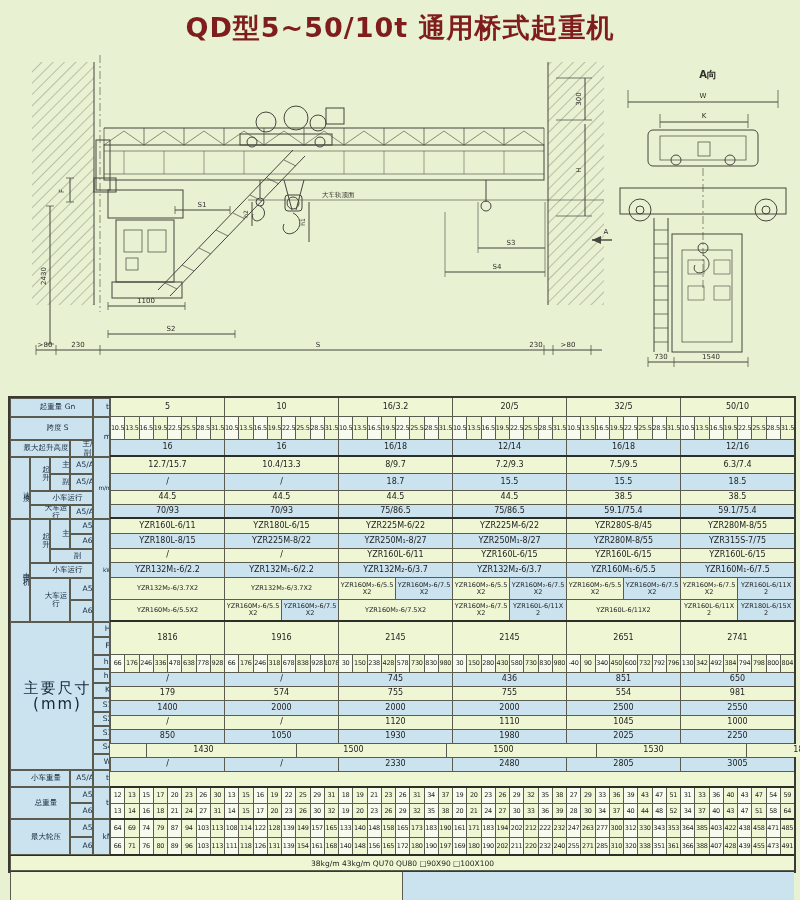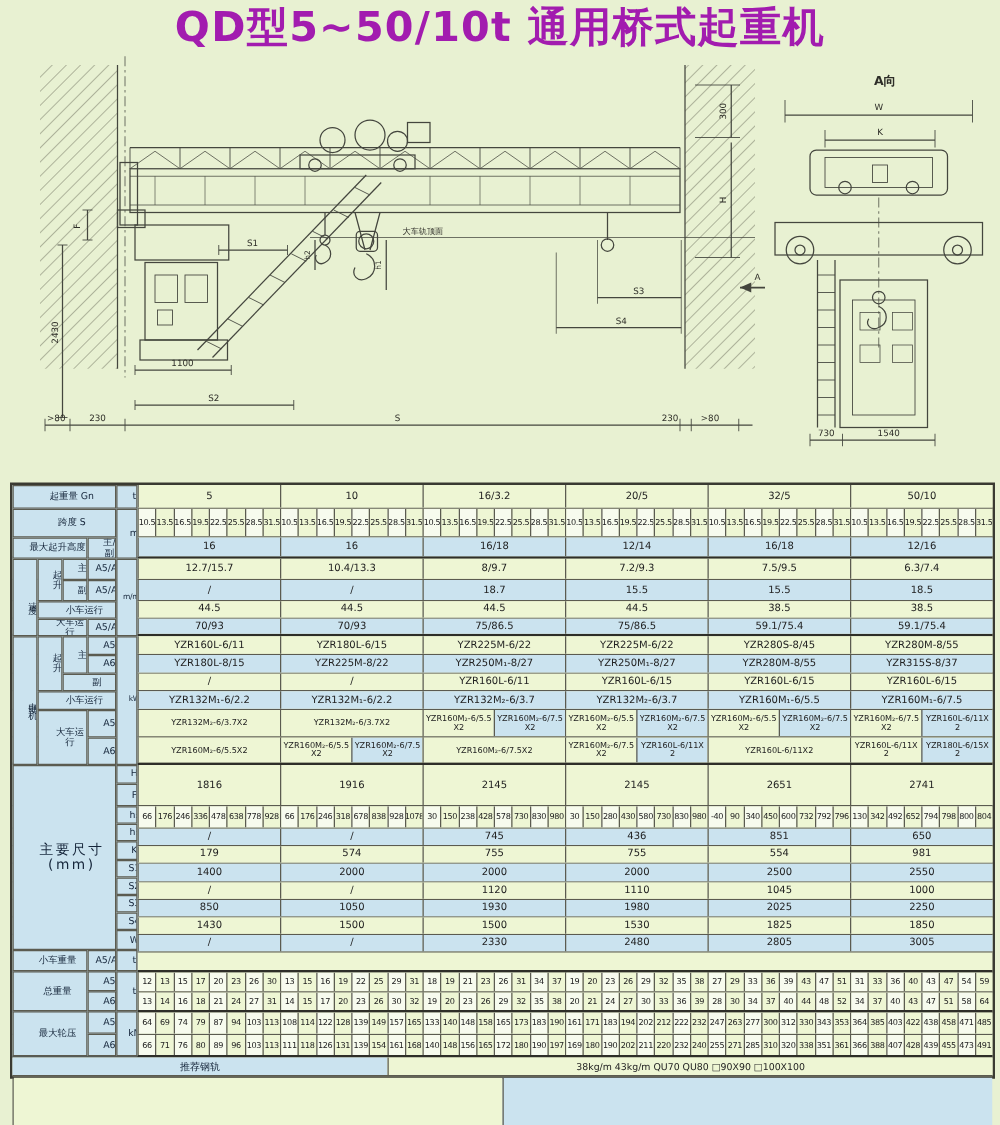--- a/index.html
+++ b/index.html
@@ -1,18 +1,18 @@
 <!DOCTYPE html>
 <html><head>
 <meta charset="utf-8">
 <style>
   html,body{margin:0;padding:0;width:800px;height:900px;overflow:hidden;
     background:#e8f1d2;font-family:"DejaVu Sans",sans-serif;}
-  .title{height:36px;text-align:center;font-size:33px;font-weight:bold;
-    color:#a21caf;letter-spacing:1px;}
+  .title{padding-top:10px;height:36px;text-align:center;font-size:27px;font-weight:bold;
+    color:#7f1d1d;letter-spacing:1px;}
   .draw-wrap{margin:4px 0 0 8px;width:784px;height:338px;}
   svg text{fill:#2e2e28;stroke:none;font-family:"DejaVu Sans",sans-serif;}
   .dim{font-size:7px;}
   .dim-s{font-size:6px;}
   .cjk{font-size:6.5px;}
   .viewlab{font-size:10px;font-weight:bold;}
 
   
   #spec-table{position:relative;margin:8px 0 0 8px;width:784px;border:2px solid #3a3a32;
     background:#eef6d4;}
@@ -30,21 +30,21 @@
     font-size:6.5px;line-height:1.05;text-align:center;padding:0 1px;overflow:hidden;
     word-break:break-all;height:100%;box-sizing:border-box;}
   .scell + .scell,.tiny + .tiny{border-left:1px solid #5b5b50;}
   .tiny{flex:1;min-width:0;display:flex;align-items:center;justify-content:center;
     font-size:6.5px;letter-spacing:-0.3px;overflow:hidden;height:100%;box-sizing:border-box;}
   .lbox{position:absolute;box-sizing:border-box;border:1px solid #5b5b50;background:#cbe3ef;
     display:flex;align-items:center;justify-content:center;font-size:7.5px;color:#15253a;
     text-align:center;line-height:1.1;overflow:hidden;padding-left:12px;}
   .lbox.vert{writing-mode:vertical-rl;letter-spacing:3px;}
   .lbox.u{font-size:6px;letter-spacing:-0.2px;}
-  .lbox.big{font-size:11px;white-space:pre-line;letter-spacing:2px;}
+  .lbox.big{font-size:15px;white-space:pre-line;letter-spacing:2px;}
   .mlabel{flex:0 0 300px;box-sizing:border-box;display:flex;align-items:center;
     justify-content:center;font-size:8px;background:#cbe3ef;color:#15253a;}
   .mval{flex:1;box-sizing:border-box;border-left:1px solid #5b5b50;display:flex;
     align-items:center;justify-content:center;font-size:7.5px;color:#222;}
 </style>
 </head>
 <body>
 
 <div class="title">QD型5~50/10t 通用桥式起重机</div>
 
@@ -332,21 +332,21 @@
       <div class="dcol g">YZR280S-8/45</div>
       <div class="dcol g">YZR280M-8/55</div>
     </div>
     <div class="trow" style="height: 15px;">
       <div class="lspace"></div>
       <div class="dcol b">YZR180L-8/15</div>
       <div class="dcol b">YZR225M-8/22</div>
       <div class="dcol b">YZR250M₁-8/27</div>
       <div class="dcol b">YZR250M₁-8/27</div>
       <div class="dcol b">YZR280M-8/55</div>
-      <div class="dcol b">YZR315S-8/37</div>
+      <div class="dcol b">YZR315S-7/75</div>
     </div>
     <div class="trow" style="height: 14px;">
       <div class="lspace"></div>
       <div class="dcol g">/</div>
       <div class="dcol g">/</div>
       <div class="dcol g">YZR160L-6/11</div>
       <div class="dcol g">YZR160L-6/15</div>
       <div class="dcol g">YZR160L-6/15</div>
       <div class="dcol g">YZR160L-6/15</div>
     </div>
@@ -466,21 +466,21 @@
         <div class="tiny g">450</div>
         <div class="tiny w">600</div>
         <div class="tiny g">732</div>
         <div class="tiny w">792</div>
         <div class="tiny g">796</div>
       </div>
       <div class="dcol">
         <div class="tiny w">130</div>
         <div class="tiny g">342</div>
         <div class="tiny w">492</div>
-        <div class="tiny g">652</div>
+        <div class="tiny g">384</div>
         <div class="tiny w">794</div>
         <div class="tiny g">798</div>
         <div class="tiny w">800</div>
         <div class="tiny g">804</div>
       </div>
     </div>
     <div class="trow" style="height: 14px;">
       <div class="lspace"></div>
       <div class="dcol b">/</div>
       <div class="dcol b">/</div>
@@ -518,21 +518,21 @@
     </div>
     <div class="trow" style="height: 14px;">
       <div class="lspace"></div>
       <div class="dcol b">850</div>
       <div class="dcol b">1050</div>
       <div class="dcol b">1930</div>
       <div class="dcol b">1980</div>
       <div class="dcol b">2025</div>
       <div class="dcol b">2250</div>
     </div>
-    <div class="trow" style="height: 14px;">
+    <div class="trow" style="height: 14px; gap: 36px;">
       <div class="lspace"></div>
       <div class="dcol g">1430</div>
       <div class="dcol g">1500</div>
       <div class="dcol g">1500</div>
       <div class="dcol g">1530</div>
       <div class="dcol g">1825</div>
       <div class="dcol g">1850</div>
     </div>
     <div class="trow" style="height: 14px;">
       <div class="lspace"></div>
@@ -814,21 +814,20 @@
         <div class="tiny g">388</div>
         <div class="tiny w">407</div>
         <div class="tiny g">428</div>
         <div class="tiny w">439</div>
         <div class="tiny g">455</div>
         <div class="tiny w">473</div>
         <div class="tiny g">491</div>
       </div>
     </div>
     <div class="trow" style="height: 15px;">
-      <div class="mlabel">推荐钢轨</div>
       <div class="mval g">38kg/m  43kg/m  QU70  QU80  □90X90  □100X100</div>
     </div>
     <div class="lbox" style="left: 0px; top: 0px; width: 83px; height: 19px;">起重量 Gn</div>
     <div class="lbox" style="left: 83px; top: 0px; width: 17px; height: 19px;">t</div>
     <div class="lbox" style="left: 0px; top: 19px; width: 83px; height: 23px;">跨度 S</div>
     <div class="lbox" style="left: 83px; top: 19px; width: 17px; height: 40px;">m</div>
     <div class="lbox" style="left: 0px; top: 42px; width: 60px; height: 17px;">最大起升高度</div>
     <div class="lbox" style="left: 60px; top: 42px; width: 23px; height: 17px;">主/副</div>
     <div class="lbox vert" style="left: 0px; top: 59px; width: 20px; height: 62px;">速度</div>
     <div class="lbox" style="left: 20px; top: 59px; width: 20px; height: 34px;">起升</div>

